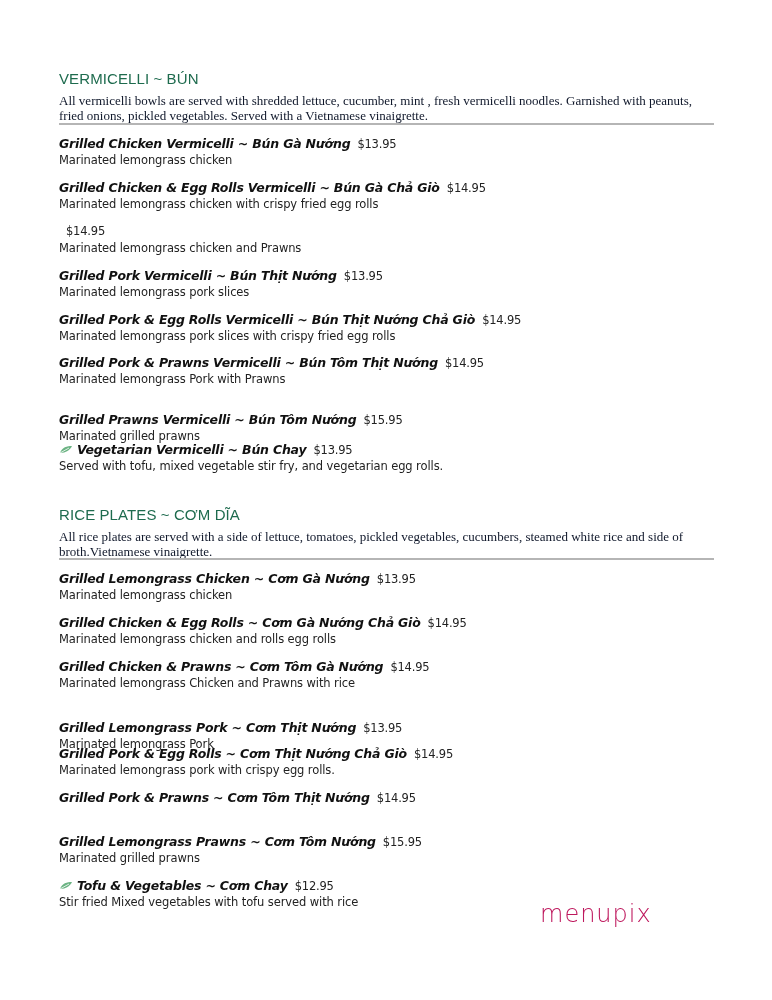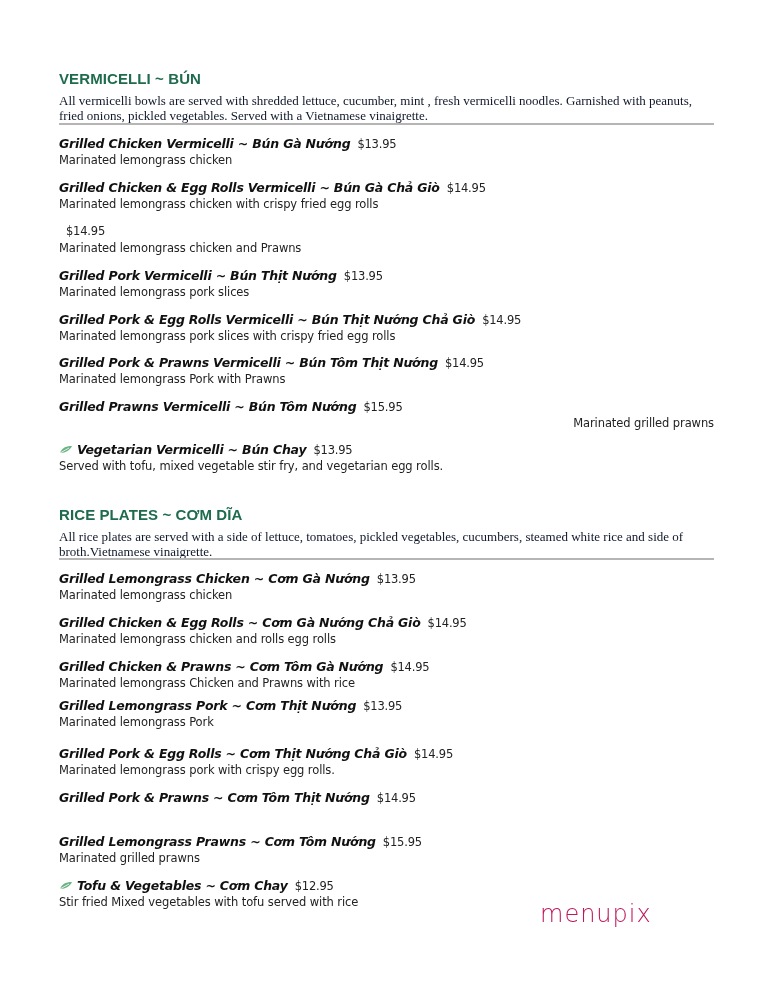--- a/index.html
+++ b/index.html
@@ -4,21 +4,21 @@
   <style>
     html, body { margin: 0; padding: 0; background: #ffffff; }
     body {
       width: 772px; height: 1000px; position: relative; overflow: hidden;
       font-family: "DejaVu Sans", sans-serif; color: #1a1a1a;
     }
     .page { position: absolute; left: 59px; top: 0; width: 655px; }
     .section-title {
       position: absolute; left: 0;
       font-family: "Liberation Sans", sans-serif;
-      font-weight: bold; font-size: 15px; color: #1e6b4e;
+      font-weight: normal; font-size: 15px; color: #1e6b4e;
       letter-spacing: 0.1px;
     }
     .section-desc {
       position: absolute; left: 0; width: 655px;
       font-family: "Liberation Serif", serif; font-size: 13px; line-height: 15px;
       color: #0f172a;
     }
     .divider {
       position: absolute; left: 0; width: 655px; height: 0;
       border-top: 2px solid #b5b5b5;
@@ -90,21 +90,21 @@
       </div>
     <div class="item-desc">Marinated lemongrass pork slices with crispy fried egg rolls</div>
   </div>
   <div class="item" style="top:355px;">
     <div class="item-head">
         <span class="item-name">Grilled Pork &amp; Prawns Vermicelli ~ Bún Tôm Thịt Nướng</span>
         <span class="item-price">$14.95</span>
       </div>
     <div class="item-desc">Marinated lemongrass Pork with Prawns</div>
   </div>
-  <div class="item" style="top:399px;text-align:right;">
+  <div class="item" style="top:412px;">
     <div class="item-head">
         <span class="item-name">Grilled Prawns Vermicelli ~ Bún Tôm Nướng</span>
         <span class="item-price">$15.95</span>
       </div>
     <div class="item-desc">Marinated grilled prawns</div>
   </div>
   <div class="item" style="top:442px;">
     <div class="item-head">
       <svg class="veg-icon" viewBox="0 0 14 9">
         <path d="M1 8 C3 2, 8 1, 13 1 C11 5, 7 8, 1 8 Z" fill="#3a9a5a" opacity="0.75"></path>
@@ -134,21 +134,21 @@
       </div>
     <div class="item-desc">Marinated lemongrass chicken and rolls egg rolls</div>
   </div>
   <div class="item" style="top:659px;">
     <div class="item-head">
         <span class="item-name">Grilled  Chicken &amp; Prawns ~ Cơm Tôm Gà Nướng</span>
         <span class="item-price">$14.95</span>
       </div>
     <div class="item-desc">Marinated lemongrass Chicken and Prawns with rice</div>
   </div>
-  <div class="item" style="top:698px;">
+  <div class="item" style="top:720px;">
     <div class="item-head">
         <span class="item-name">Grilled Lemongrass Pork ~ Cơm Thịt Nướng</span>
         <span class="item-price">$13.95</span>
       </div>
     <div class="item-desc">Marinated lemongrass Pork</div>
   </div>
   <div class="item" style="top:746px;">
     <div class="item-head">
         <span class="item-name">Grilled Pork &amp; Egg Rolls ~ Cơm Thịt Nướng Chả Giò</span>
         <span class="item-price">$14.95</span>

